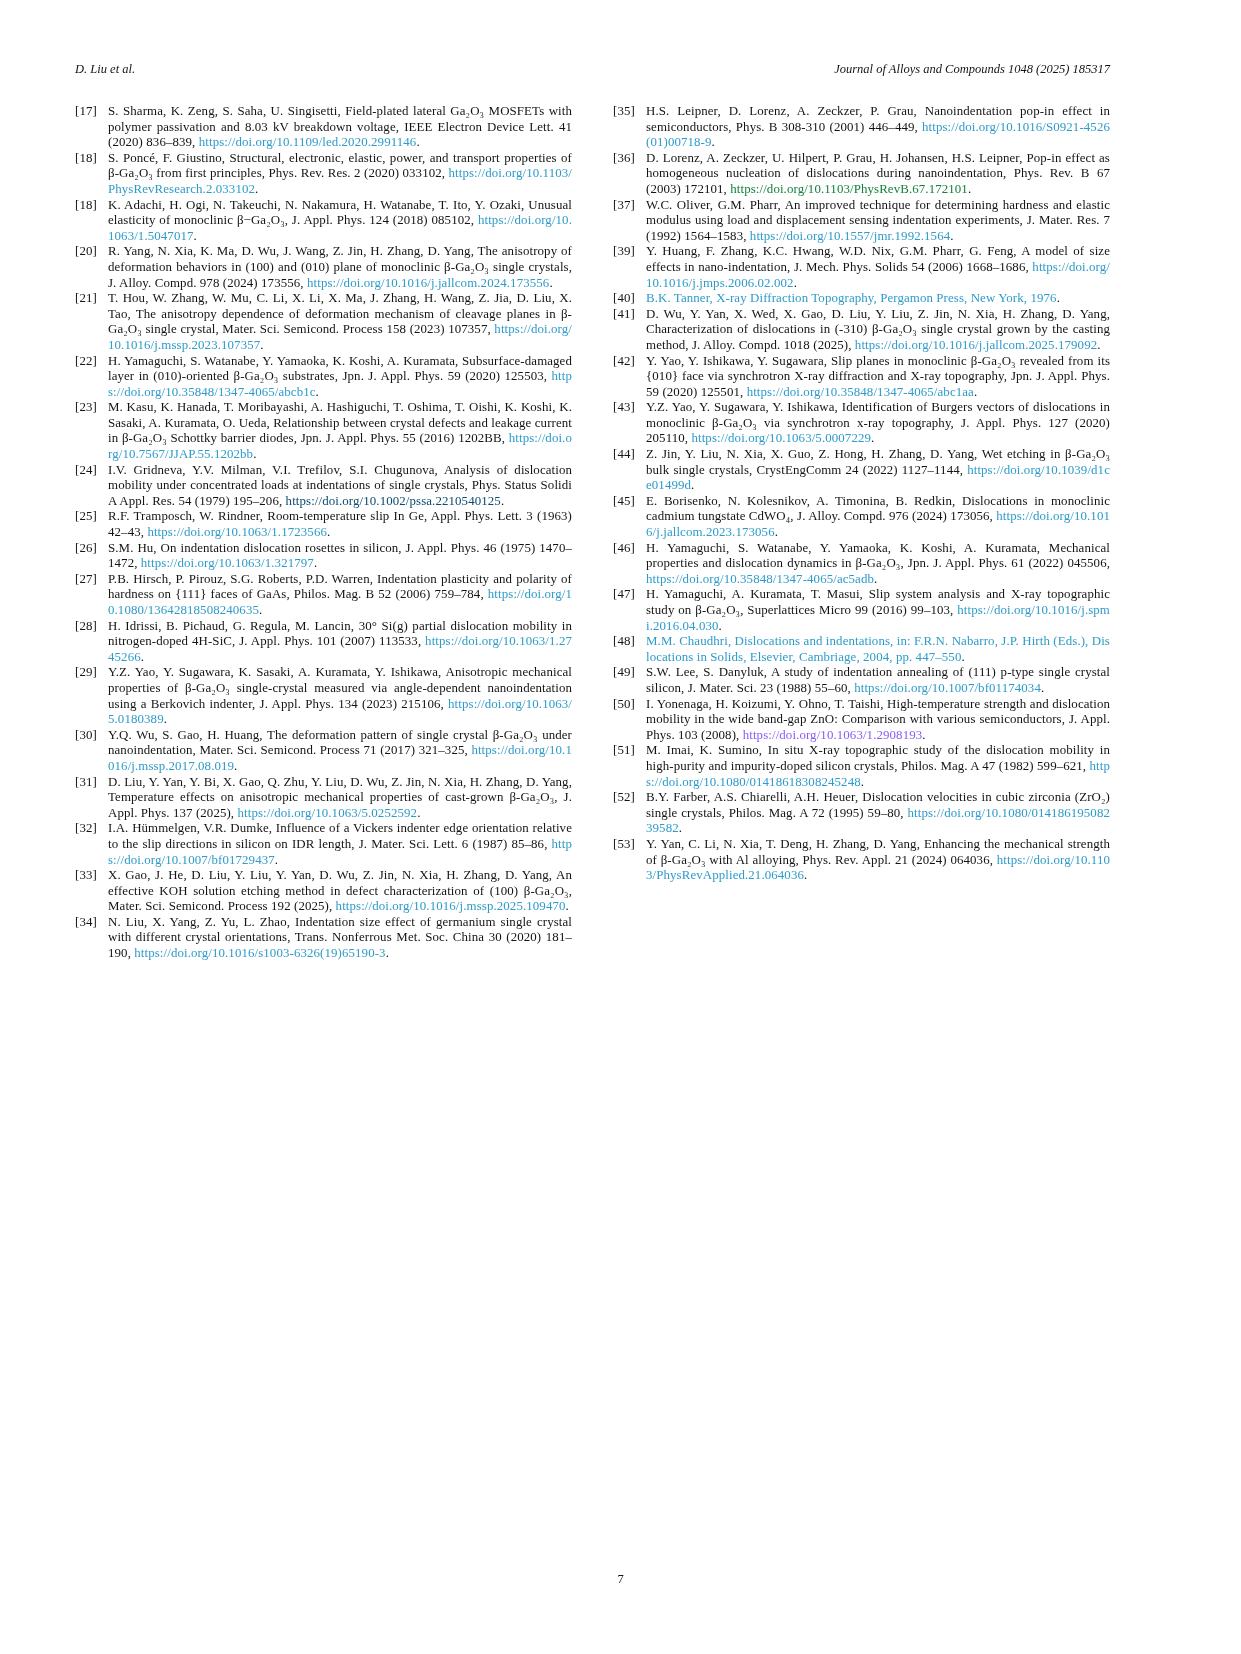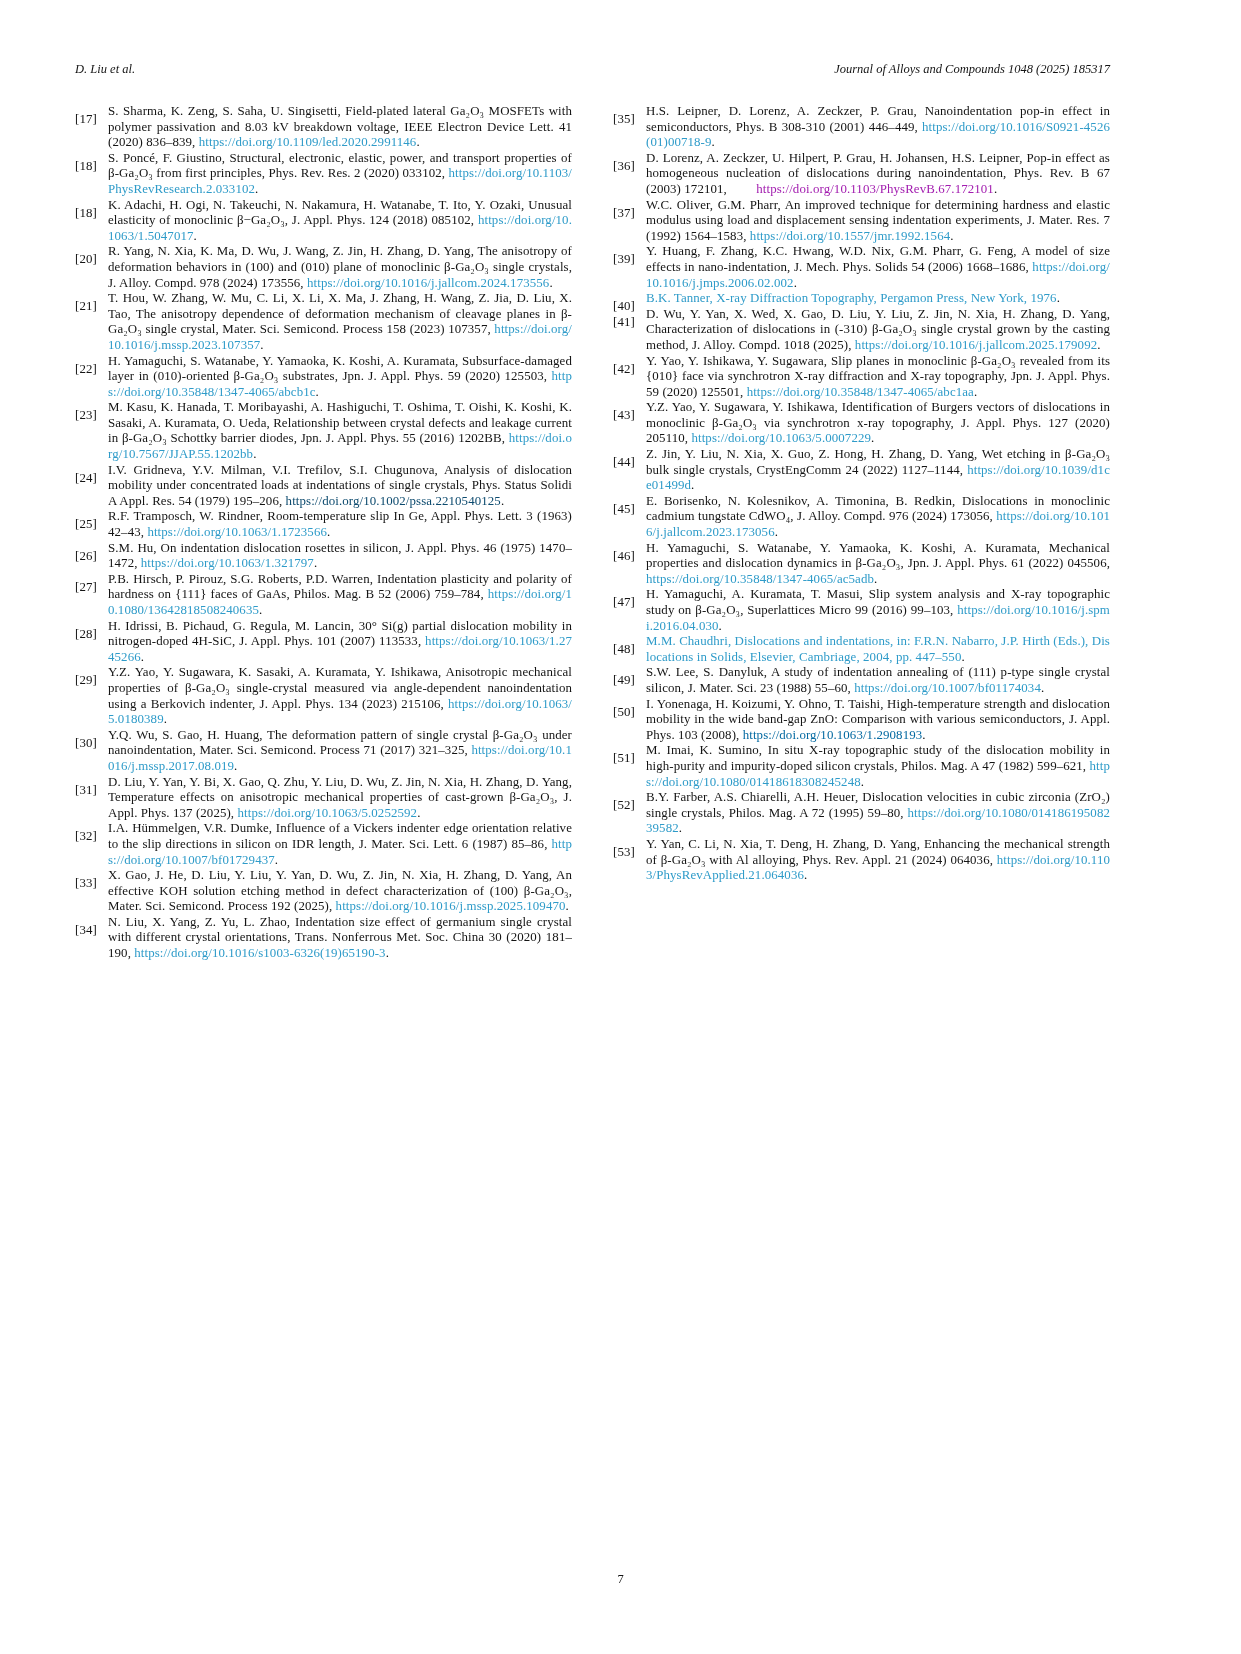--- a/index.html
+++ b/index.html
@@ -24,21 +24,21 @@
     width:497px; margin:0; padding:0; list-style:none;
     font-size:12.9px; line-height:15.6px;
     text-align:justify;
     letter-spacing:0.1px;
   }
   .ref {
     position:relative;
     padding-left:33px;
   }
   .refnum {
-    position:absolute; left:0; top:8px;
+    position:absolute; left:0; top:0;
   }
   .doi-link {
     color:#2e9bc9;
     text-decoration:none;
     cursor:pointer;
     word-break:break-all;
   }
   .page-footer {
     position:absolute; top:1572px; left:0; width:100%;
     text-align:center; font-size:12.5px;
@@ -69,34 +69,34 @@
         <li class="ref"><span class="refnum">[28]</span><span>H. Idrissi, B. Pichaud, G. Regula, M. Lancin, 30° Si(g) partial dislocation mobility in nitrogen-doped 4H-SiC, J. Appl. Phys. 101 (2007) 113533, </span><a class="doi-link" style="color: rgb(46, 155, 201);">https://doi.org/10.1063/1.2745266</a><span>.</span></li>
         <li class="ref"><span class="refnum">[29]</span><span>Y.Z. Yao, Y. Sugawara, K. Sasaki, A. Kuramata, Y. Ishikawa, Anisotropic mechanical properties of β-Ga₂O₃ single-crystal measured via angle-dependent nanoindentation using a Berkovich indenter, J. Appl. Phys. 134 (2023) 215106, </span><a class="doi-link" style="color: rgb(46, 155, 201);">https://doi.org/10.1063/5.0180389</a><span>.</span></li>
         <li class="ref"><span class="refnum">[30]</span><span>Y.Q. Wu, S. Gao, H. Huang, The deformation pattern of single crystal β-Ga₂O₃ under nanoindentation, Mater. Sci. Semicond. Process 71 (2017) 321–325, </span><a class="doi-link" style="color: rgb(46, 155, 201);">https://doi.org/10.1016/j.mssp.2017.08.019</a><span>.</span></li>
         <li class="ref"><span class="refnum">[31]</span><span>D. Liu, Y. Yan, Y. Bi, X. Gao, Q. Zhu, Y. Liu, D. Wu, Z. Jin, N. Xia, H. Zhang, D. Yang, Temperature effects on anisotropic mechanical properties of cast-grown β-Ga₂O₃, J. Appl. Phys. 137 (2025), </span><a class="doi-link" style="color: rgb(46, 155, 201);">https://doi.org/10.1063/5.0252592</a><span>.</span></li>
         <li class="ref"><span class="refnum">[32]</span><span>I.A. Hümmelgen, V.R. Dumke, Influence of a Vickers indenter edge orientation relative to the slip directions in silicon on IDR length, J. Mater. Sci. Lett. 6 (1987) 85–86, </span><a class="doi-link" style="color: rgb(46, 155, 201);">https://doi.org/10.1007/bf01729437</a><span>.</span></li>
         <li class="ref"><span class="refnum">[33]</span><span>X. Gao, J. He, D. Liu, Y. Liu, Y. Yan, D. Wu, Z. Jin, N. Xia, H. Zhang, D. Yang, An effective KOH solution etching method in defect characterization of (100) β-Ga₂O₃, Mater. Sci. Semicond. Process 192 (2025), </span><a class="doi-link" style="color: rgb(46, 155, 201);">https://doi.org/10.1016/j.mssp.2025.109470</a><span>.</span></li>
         <li class="ref"><span class="refnum">[34]</span><span>N. Liu, X. Yang, Z. Yu, L. Zhao, Indentation size effect of germanium single crystal with different crystal orientations, Trans. Nonferrous Met. Soc. China 30 (2020) 181–190, </span><a class="doi-link" style="color: rgb(46, 155, 201);">https://doi.org/10.1016/s1003-6326(19)65190-3</a><span>.</span></li>
       </ol>
     <ol class="ref-col" id="ref-col-right">
         <li class="ref"><span class="refnum">[35]</span><span>H.S. Leipner, D. Lorenz, A. Zeckzer, P. Grau, Nanoindentation pop-in effect in semiconductors, Phys. B 308-310 (2001) 446–449, </span><a class="doi-link" style="color: rgb(46, 155, 201);">https://doi.org/10.1016/S0921-4526(01)00718-9</a><span>.</span></li>
-        <li class="ref"><span class="refnum">[36]</span><span>D. Lorenz, A. Zeckzer, U. Hilpert, P. Grau, H. Johansen, H.S. Leipner, Pop-in effect as homogeneous nucleation of dislocations during nanoindentation, Phys. Rev. B 67 (2003) 172101, </span><a class="doi-link" style="color: #a21caf; margin-left: 26px;">https://doi.org/10.1103/PhysRevB.67.172101</a><span>.</span></li>
+        <li class="ref"><span class="refnum">[36]</span><span>D. Lorenz, A. Zeckzer, U. Hilpert, P. Grau, H. Johansen, H.S. Leipner, Pop-in effect as homogeneous nucleation of dislocations during nanoindentation, Phys. Rev. B 67 (2003) 172101, </span><a class="doi-link" style="color: #15803d;">https://doi.org/10.1103/PhysRevB.67.172101</a><span>.</span></li>
         <li class="ref"><span class="refnum">[37]</span><span>W.C. Oliver, G.M. Pharr, An improved technique for determining hardness and elastic modulus using load and displacement sensing indentation experiments, J. Mater. Res. 7 (1992) 1564–1583, </span><a class="doi-link" style="color: rgb(46, 155, 201);">https://doi.org/10.1557/jmr.1992.1564</a><span>.</span></li>
         <li class="ref"><span class="refnum">[39]</span><span>Y. Huang, F. Zhang, K.C. Hwang, W.D. Nix, G.M. Pharr, G. Feng, A model of size effects in nano-indentation, J. Mech. Phys. Solids 54 (2006) 1668–1686, </span><a class="doi-link" style="color: rgb(46, 155, 201);">https://doi.org/10.1016/j.jmps.2006.02.002</a><span>.</span></li>
         <li class="ref"><span class="refnum">[40]</span><a class="doi-link" style="color: rgb(46, 155, 201);">B.K. Tanner, X-ray Diffraction Topography, Pergamon Press, New York, 1976</a><span>.</span></li>
         <li class="ref"><span class="refnum">[41]</span><span>D. Wu, Y. Yan, X. Wed, X. Gao, D. Liu, Y. Liu, Z. Jin, N. Xia, H. Zhang, D. Yang, Characterization of dislocations in (-310) β-Ga₂O₃ single crystal grown by the casting method, J. Alloy. Compd. 1018 (2025), </span><a class="doi-link" style="color: rgb(46, 155, 201);">https://doi.org/10.1016/j.jallcom.2025.179092</a><span>.</span></li>
         <li class="ref"><span class="refnum">[42]</span><span>Y. Yao, Y. Ishikawa, Y. Sugawara, Slip planes in monoclinic β-Ga₂O₃ revealed from its {010} face via synchrotron X-ray diffraction and X-ray topography, Jpn. J. Appl. Phys. 59 (2020) 125501, </span><a class="doi-link" style="color: rgb(46, 155, 201);">https://doi.org/10.35848/1347-4065/abc1aa</a><span>.</span></li>
         <li class="ref"><span class="refnum">[43]</span><span>Y.Z. Yao, Y. Sugawara, Y. Ishikawa, Identification of Burgers vectors of dislocations in monoclinic β-Ga₂O₃ via synchrotron x-ray topography, J. Appl. Phys. 127 (2020) 205110, </span><a class="doi-link" style="color: rgb(46, 155, 201);">https://doi.org/10.1063/5.0007229</a><span>.</span></li>
         <li class="ref"><span class="refnum">[44]</span><span>Z. Jin, Y. Liu, N. Xia, X. Guo, Z. Hong, H. Zhang, D. Yang, Wet etching in β-Ga₂O₃ bulk single crystals, CrystEngComm 24 (2022) 1127–1144, </span><a class="doi-link" style="color: rgb(46, 155, 201);">https://doi.org/10.1039/d1ce01499d</a><span>.</span></li>
         <li class="ref"><span class="refnum">[45]</span><span>E. Borisenko, N. Kolesnikov, A. Timonina, B. Redkin, Dislocations in monoclinic cadmium tungstate CdWO₄, J. Alloy. Compd. 976 (2024) 173056, </span><a class="doi-link" style="color: rgb(46, 155, 201);">https://doi.org/10.1016/j.jallcom.2023.173056</a><span>.</span></li>
         <li class="ref"><span class="refnum">[46]</span><span>H. Yamaguchi, S. Watanabe, Y. Yamaoka, K. Koshi, A. Kuramata, Mechanical properties and dislocation dynamics in β-Ga₂O₃, Jpn. J. Appl. Phys. 61 (2022) 045506, </span><a class="doi-link" style="color: rgb(46, 155, 201);">https://doi.org/10.35848/1347-4065/ac5adb</a><span>.</span></li>
         <li class="ref"><span class="refnum">[47]</span><span>H. Yamaguchi, A. Kuramata, T. Masui, Slip system analysis and X-ray topographic study on β-Ga₂O₃, Superlattices Micro 99 (2016) 99–103, </span><a class="doi-link" style="color: rgb(46, 155, 201);">https://doi.org/10.1016/j.spmi.2016.04.030</a><span>.</span></li>
         <li class="ref"><span class="refnum">[48]</span><a class="doi-link" style="color: rgb(46, 155, 201);">M.M. Chaudhri, Dislocations and indentations, in: F.R.N. Nabarro, J.P. Hirth (Eds.), Dislocations in Solids, Elsevier, Cambriage, 2004, pp. 447–550</a><span>.</span></li>
         <li class="ref"><span class="refnum">[49]</span><span>S.W. Lee, S. Danyluk, A study of indentation annealing of (111) p-type single crystal silicon, J. Mater. Sci. 23 (1988) 55–60, </span><a class="doi-link" style="color: rgb(46, 155, 201);">https://doi.org/10.1007/bf01174034</a><span>.</span></li>
-        <li class="ref"><span class="refnum">[50]</span><span>I. Yonenaga, H. Koizumi, Y. Ohno, T. Taishi, High-temperature strength and dislocation mobility in the wide band-gap ZnO: Comparison with various semiconductors, J. Appl. Phys. 103 (2008), </span><a class="doi-link" style="color: #0369a1;">https://doi.org/10.1063/1.2908193</a><span>.</span></li>
+        <li class="ref"><span class="refnum">[50]</span><span>I. Yonenaga, H. Koizumi, Y. Ohno, T. Taishi, High-temperature strength and dislocation mobility in the wide band-gap ZnO: Comparison with various semiconductors, J. Appl. Phys. 103 (2008), </span><a class="doi-link" style="color: #8b5cf6;">https://doi.org/10.1063/1.2908193</a><span>.</span></li>
         <li class="ref"><span class="refnum">[51]</span><span>M. Imai, K. Sumino, In situ X-ray topographic study of the dislocation mobility in high-purity and impurity-doped silicon crystals, Philos. Mag. A 47 (1982) 599–621, </span><a class="doi-link" style="color: rgb(46, 155, 201);">https://doi.org/10.1080/01418618308245248</a><span>.</span></li>
         <li class="ref"><span class="refnum">[52]</span><span>B.Y. Farber, A.S. Chiarelli, A.H. Heuer, Dislocation velocities in cubic zirconia (ZrO₂) single crystals, Philos. Mag. A 72 (1995) 59–80, </span><a class="doi-link" style="color: rgb(46, 155, 201);">https://doi.org/10.1080/01418619508239582</a><span>.</span></li>
         <li class="ref"><span class="refnum">[53]</span><span>Y. Yan, C. Li, N. Xia, T. Deng, H. Zhang, D. Yang, Enhancing the mechanical strength of β-Ga₂O₃ with Al alloying, Phys. Rev. Appl. 21 (2024) 064036, </span><a class="doi-link" style="color: rgb(46, 155, 201);">https://doi.org/10.1103/PhysRevApplied.21.064036</a><span>.</span></li>
       </ol>
   </div>
 
   <div class="page-footer">
     <span>7</span>
   </div>
 </div>

